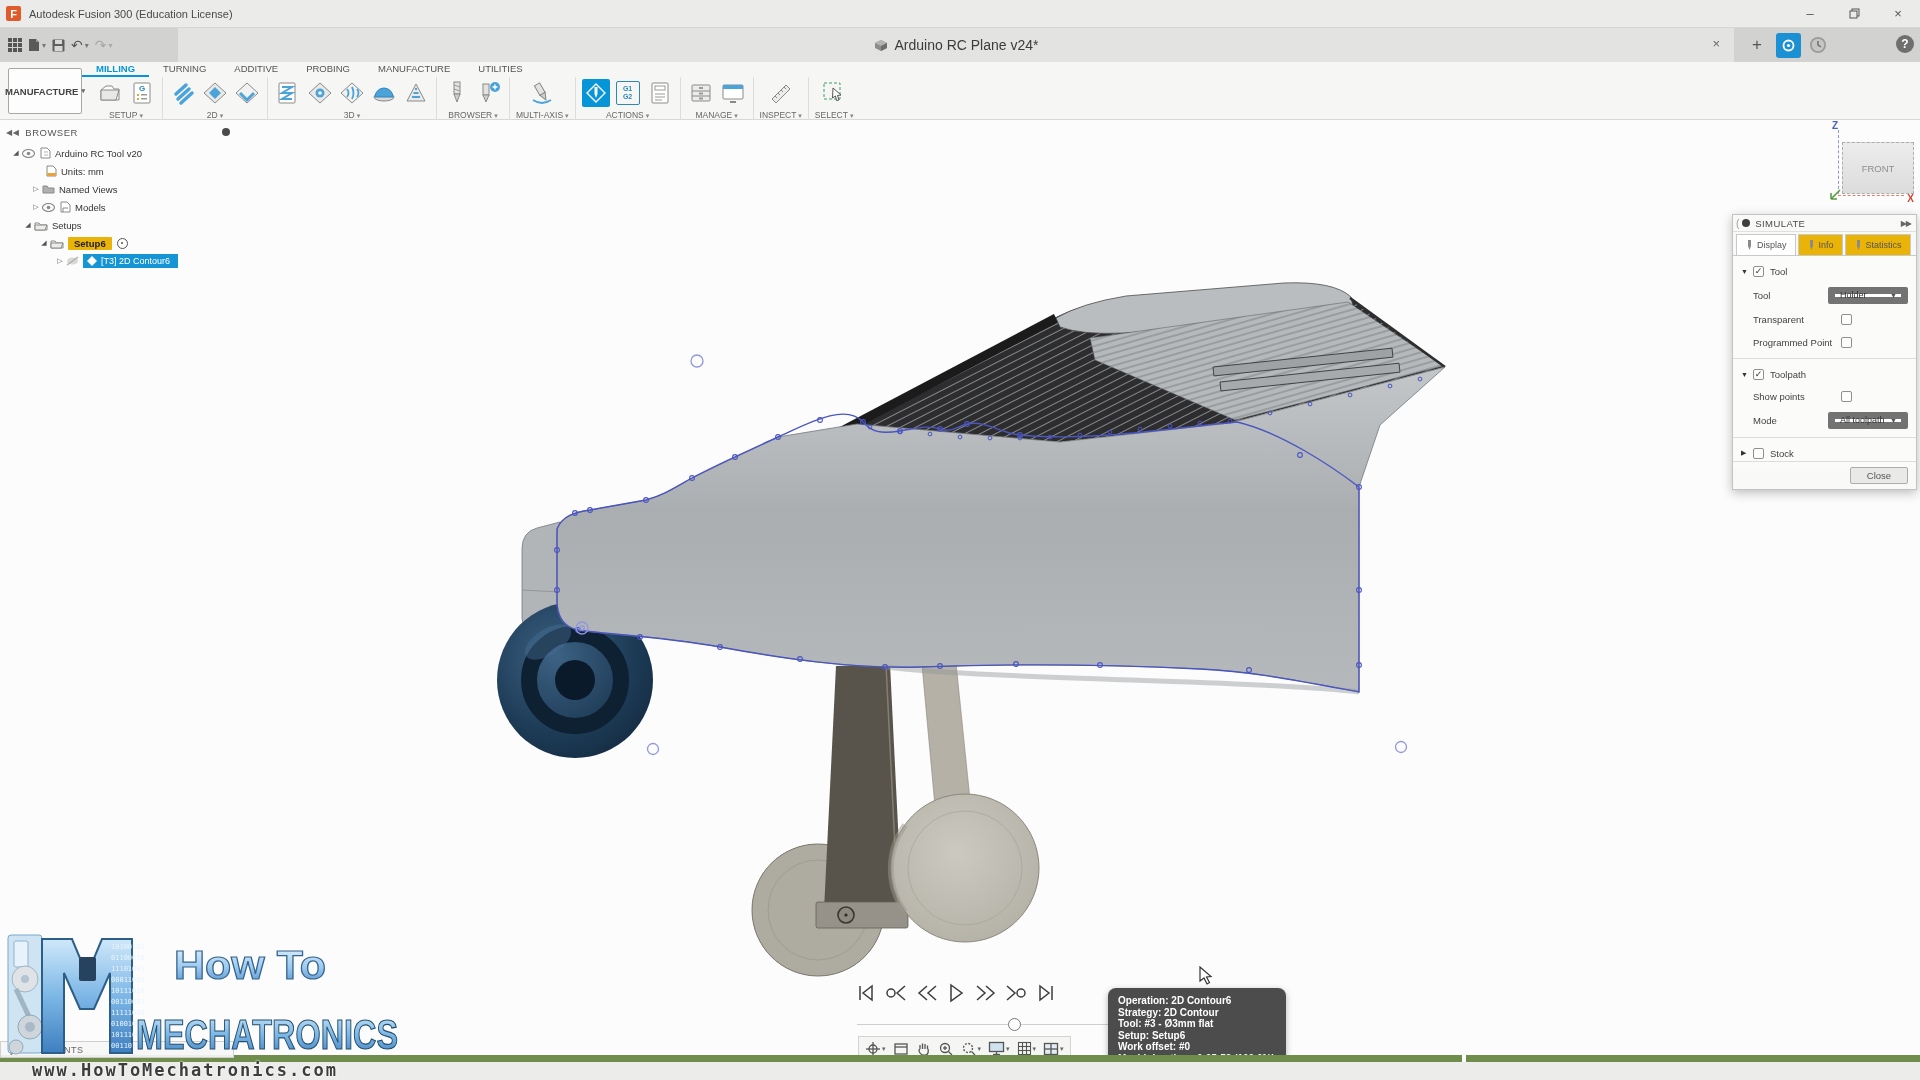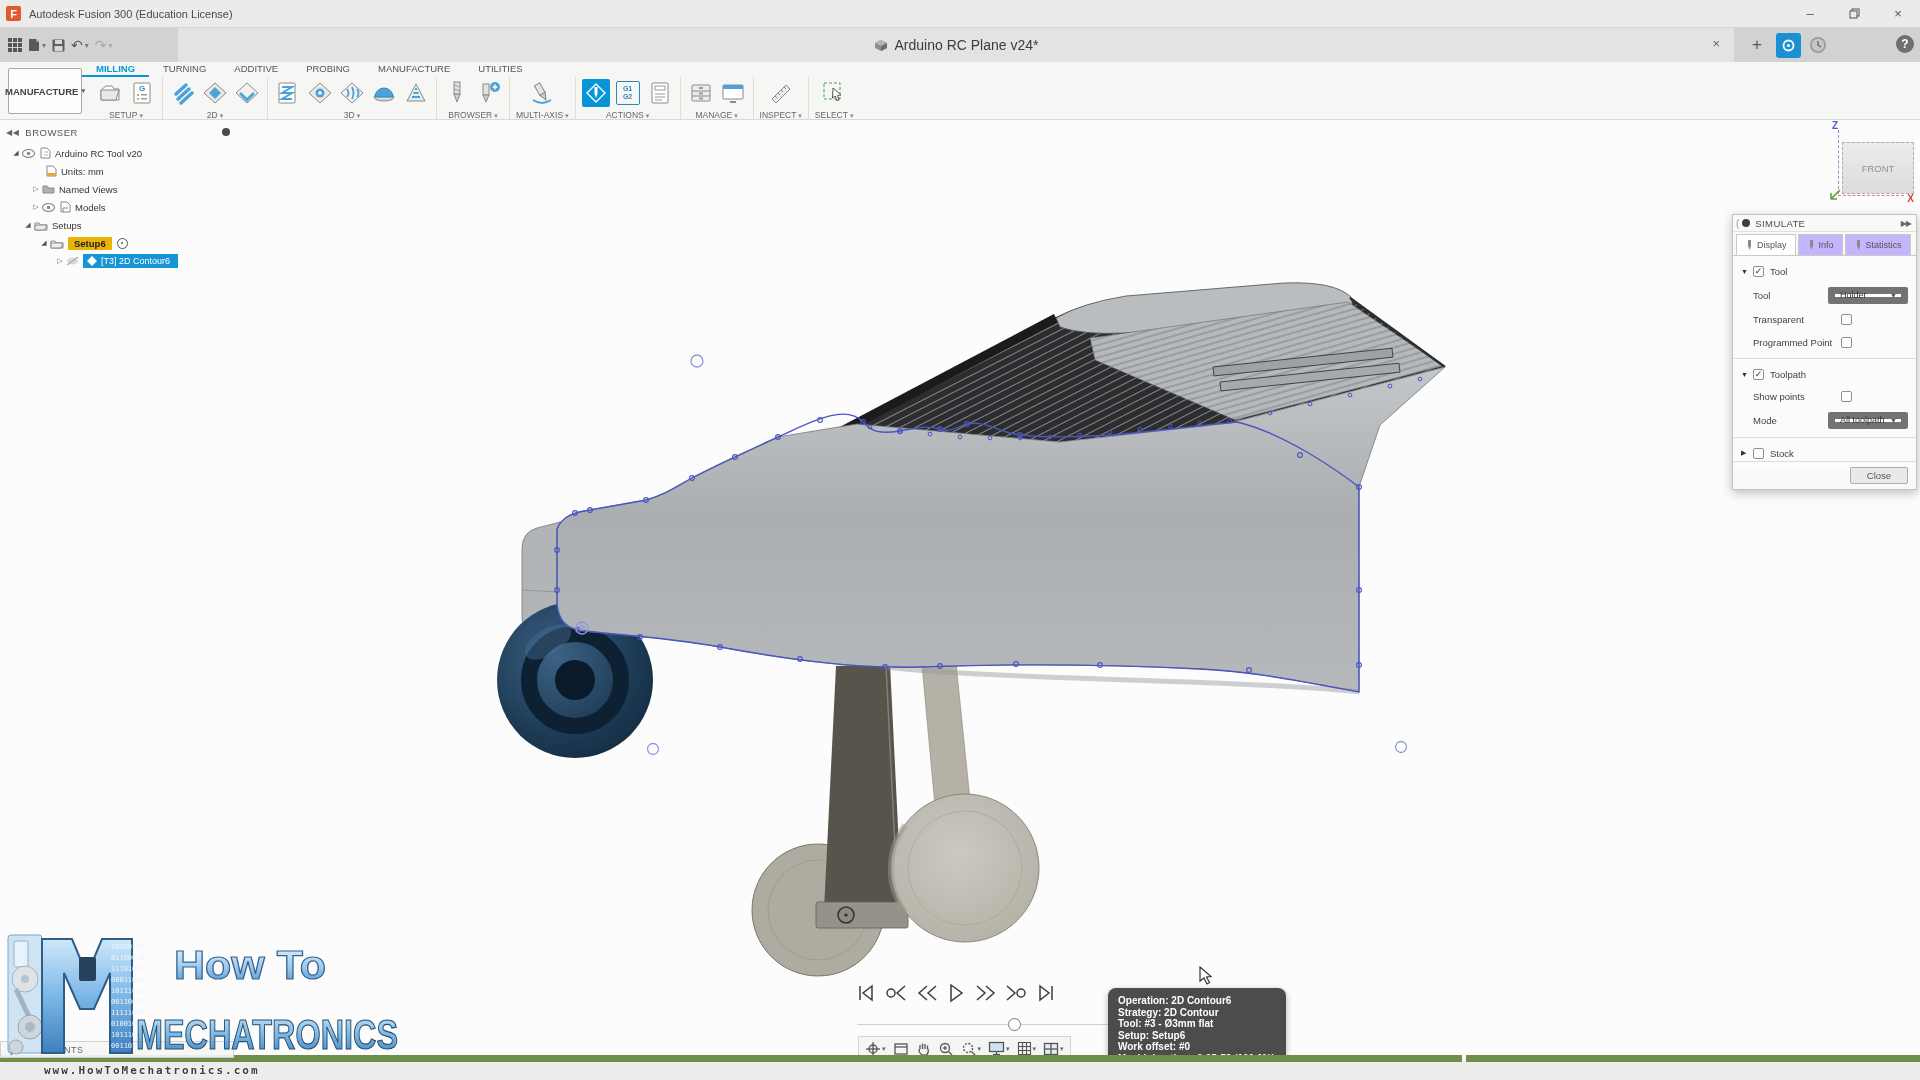--- a/index.html
+++ b/index.html
@@ -70,21 +70,21 @@
   .vc-xaxis { position:absolute; left:18px; bottom:8px; width:66px; border-top:1.5px dashed #e08070; }
 
   
   .simulate { position:absolute; right:3px; top:94px; width:185px; height:276px; background:#f9f9f8; border:1px solid #c2c2c0; box-shadow:0 3px 10px rgba(0,0,0,.25); font-size:9.5px; color:#444; }
   .sim-header { height:17px; display:flex; align-items:center; border-bottom:1px solid #e0e0de; }
   .sim-grip { color:#999; font-size:10px; margin:0 3px; }
   .sim-dot { width:8px; height:8px; border-radius:50%; background:#3f3f3f; margin-right:5px; }
   .sim-title { letter-spacing:.4px; color:#4a4a4a; }
   .sim-expand { margin-left:auto; margin-right:5px; color:#666; font-size:8px; letter-spacing:-1px; }
   .sim-tabs { display:flex; height:21px; padding-left:3px; margin-top:2px; }
-  .sim-tab { display:flex; align-items:center; gap:3px; padding:0 8px; border:1px solid #c9c9c7; background:#c4b5fd; margin-right:2px; border-bottom:none; font-size:9px; color:#555; }
+  .sim-tab { display:flex; align-items:center; gap:3px; padding:0 8px; border:1px solid #c9c9c7; background:#eab308; margin-right:2px; border-bottom:none; font-size:9px; color:#555; }
   .sim-tab.active { background:#fff; position:relative; }
   .sim-body { border-top:1px solid #c9c9c7; background:#fbfbfa; height:214px; padding-top:4px; }
   .sim-row { display:flex; align-items:center; height:22px; padding:0 8px; }
   .sim-row .arr { width:12px; font-size:7px; color:#333; }
   .cb { width:11px; height:11px; border:1px solid #8f8f8d; border-radius:2px; background:#fdfdfd; display:flex; align-items:center; justify-content:center; font-size:9px; color:#333; margin-right:6px; flex:none; }
   .sim-row .slabel { color:#3f3f3f; }
   .sim-row .field { margin-left:auto; }
   .dd { width:80px; height:17px; border:7px solid #737373; border-radius:2px; background:#fff; display:flex; align-items:center; font-size:9px; color:#333; padding-left:5px; }
   .dd .caret { margin-left:auto; margin-right:4px; font-size:7px; color:#555; }
   .sim-div { border-top:1px solid #ddddda; margin:4px 0; }
@@ -104,21 +104,21 @@
   
   .sim-tooltip { position:absolute; left:1108px; top:868px; width:178px; background:#4c4c4c; border-radius:8px; padding:7px 10px; color:#fff; font-size:10px; font-weight:bold; line-height:11.6px; box-shadow:0 2px 6px rgba(0,0,0,.3); }
   .cursor-arrow { position:absolute; left:1198px; top:846px; }
 
   
   .comments { position:absolute; left:0; bottom:22px; width:234px; height:17px; background:rgba(246,246,246,.92); border:1px solid #cfcfcd; display:flex; align-items:center; gap:6px; padding-left:8px; font-size:9px; color:#666; letter-spacing:.5px; z-index:3; }
 
   
   .logo { position:absolute; left:6px; bottom:17px; z-index:4; }
   .url-strip { position:absolute; left:0; bottom:0; width:1920px; height:25px; background:#ececea; border-top:7px solid #6f8e4e; z-index:2; }
-  .url-text { font-family:"DejaVu Sans Mono",monospace; font-weight:bold; font-size:11px; color:#3d3d3d; letter-spacing:2px; padding-left:44px; line-height:17px; text-shadow:0 0 2px #ffffff,0 0 2px #ffffff; }
+  .url-text { font-family:"DejaVu Sans Mono",monospace; font-weight:bold; font-size:17px; color:#3d3d3d; letter-spacing:2px; padding-left:32px; line-height:17px; text-shadow:0 0 2px #ffffff,0 0 2px #ffffff; }
   .chapter-gap { position:absolute; left:1462px; top:-7px; width:4px; height:7px; background:#fbfbfb; }
 </style>
 </head>
 <body>
 
 <div class="titlebar">
   <div class="fusion-logo">F</div>
   <div class="app-title">Autodesk Fusion 300 (Education License)</div>
   <div class="win-controls">
     <div class="win-btn">–</div>

